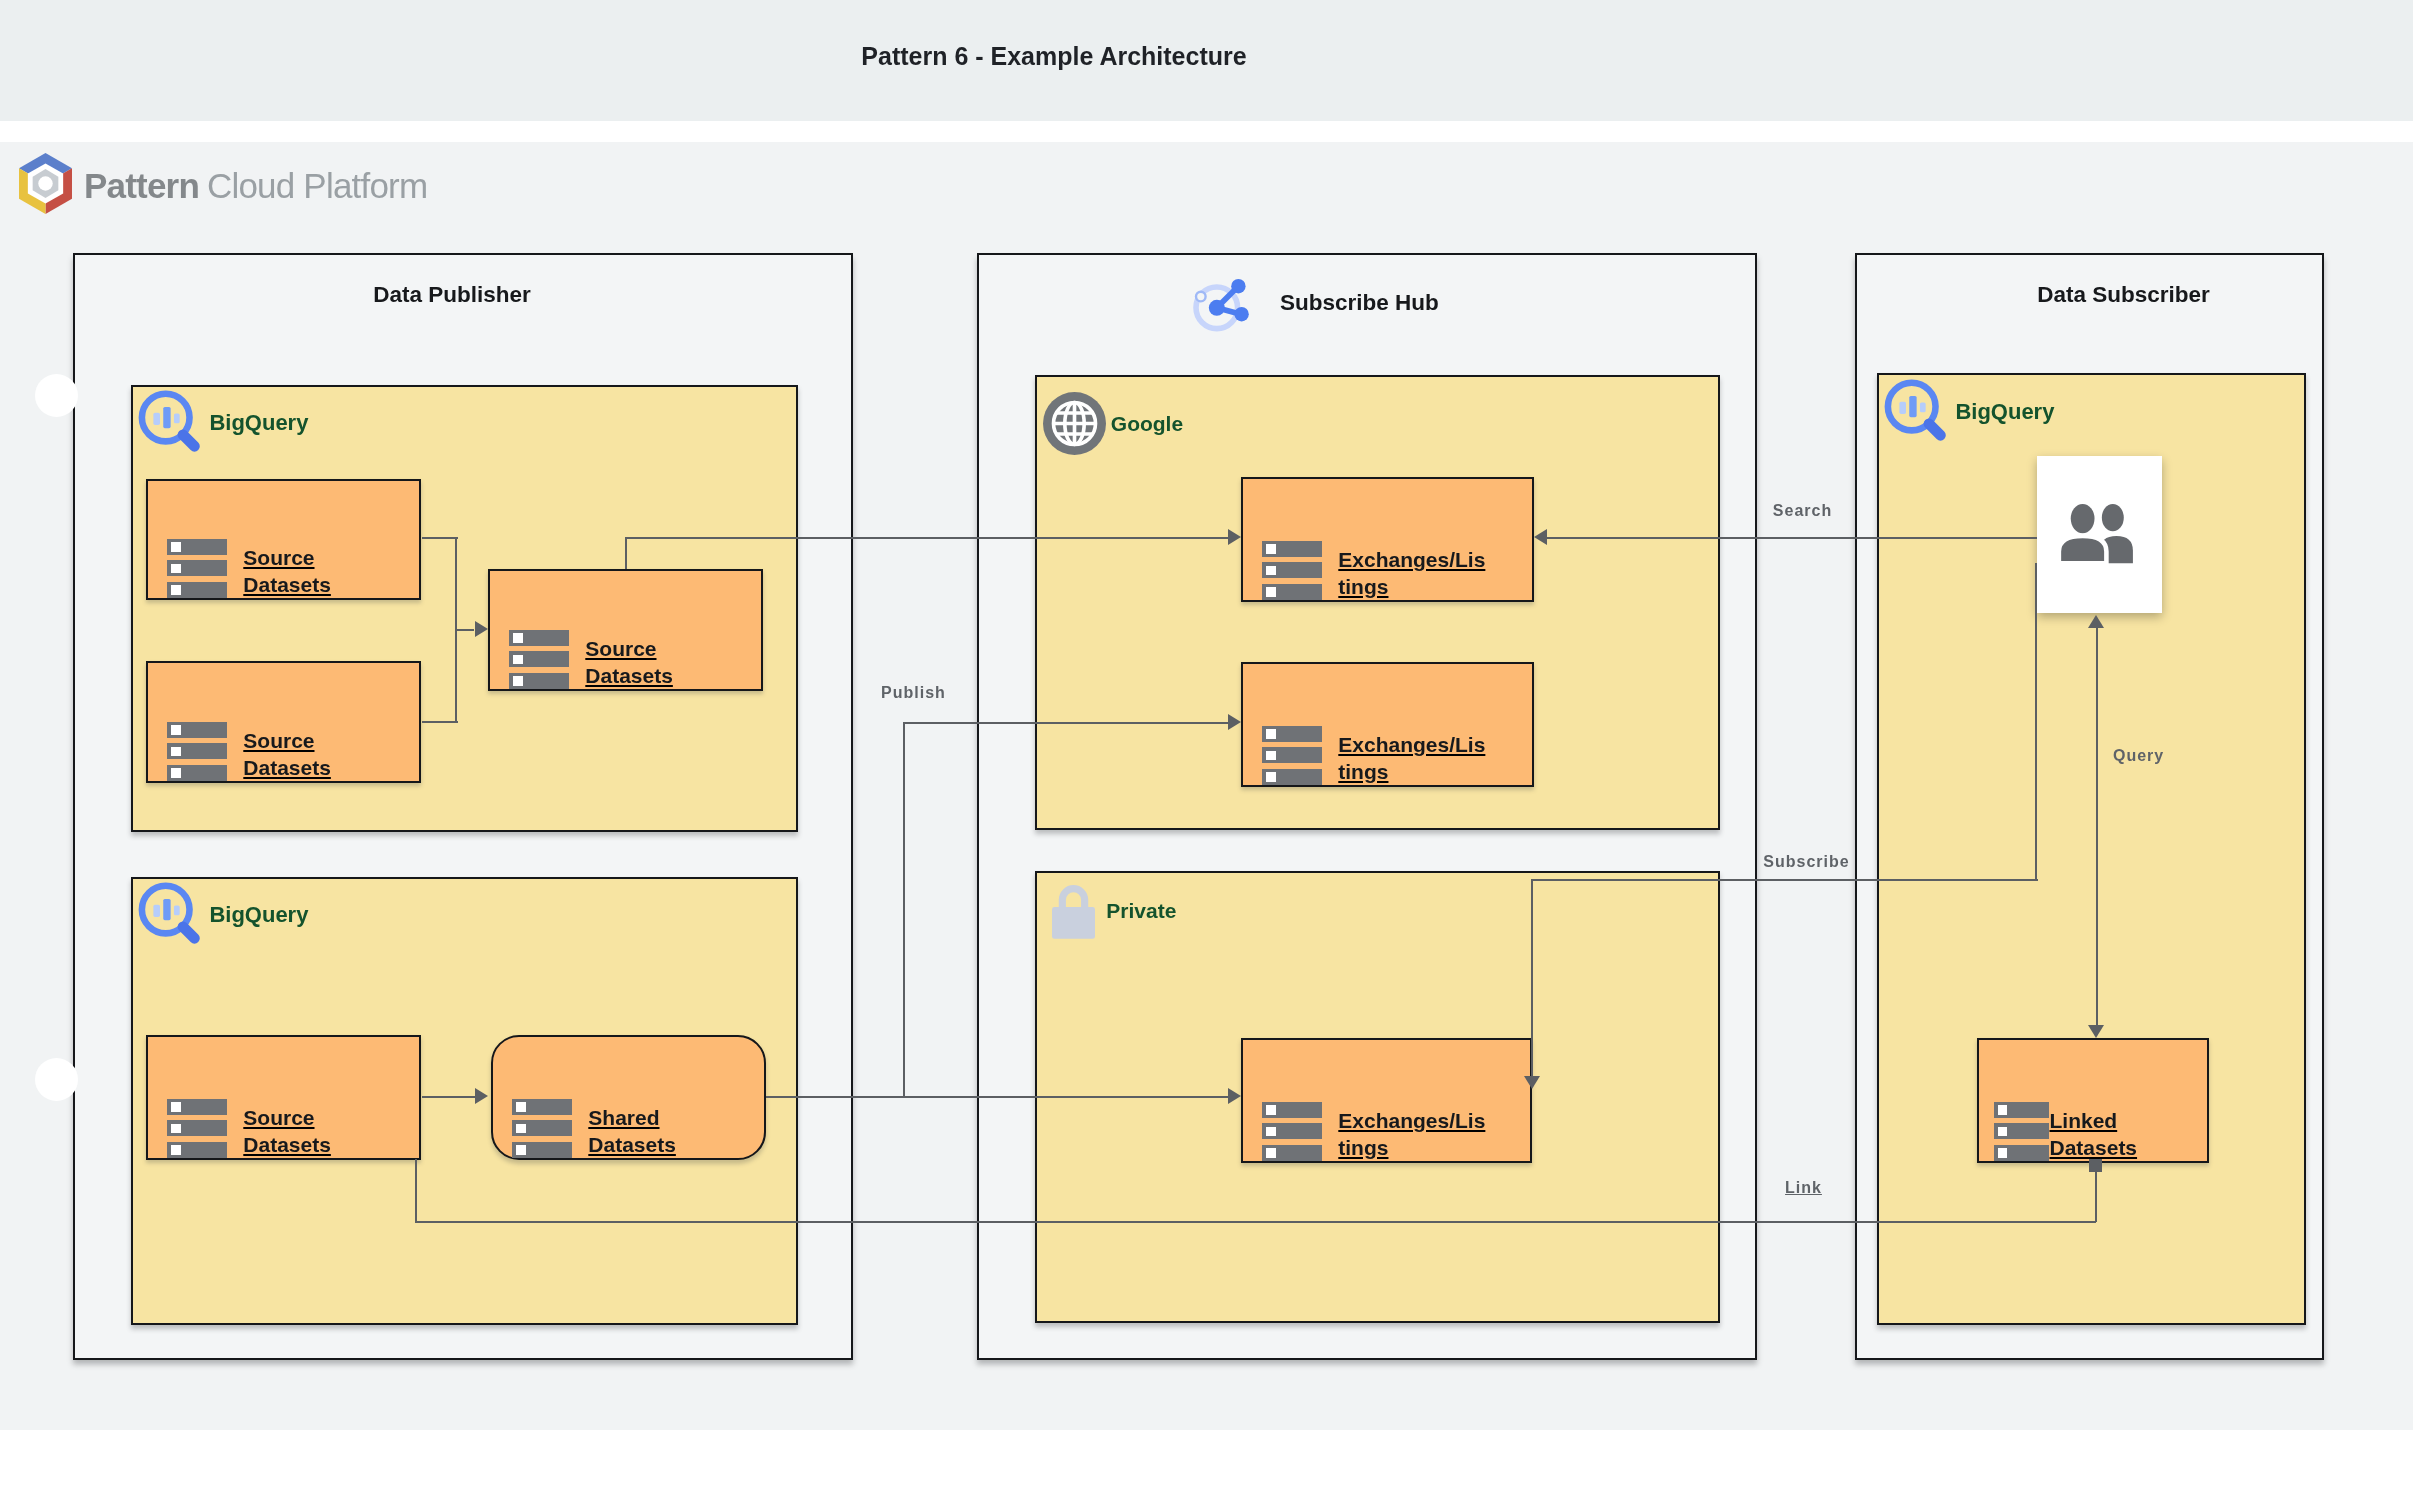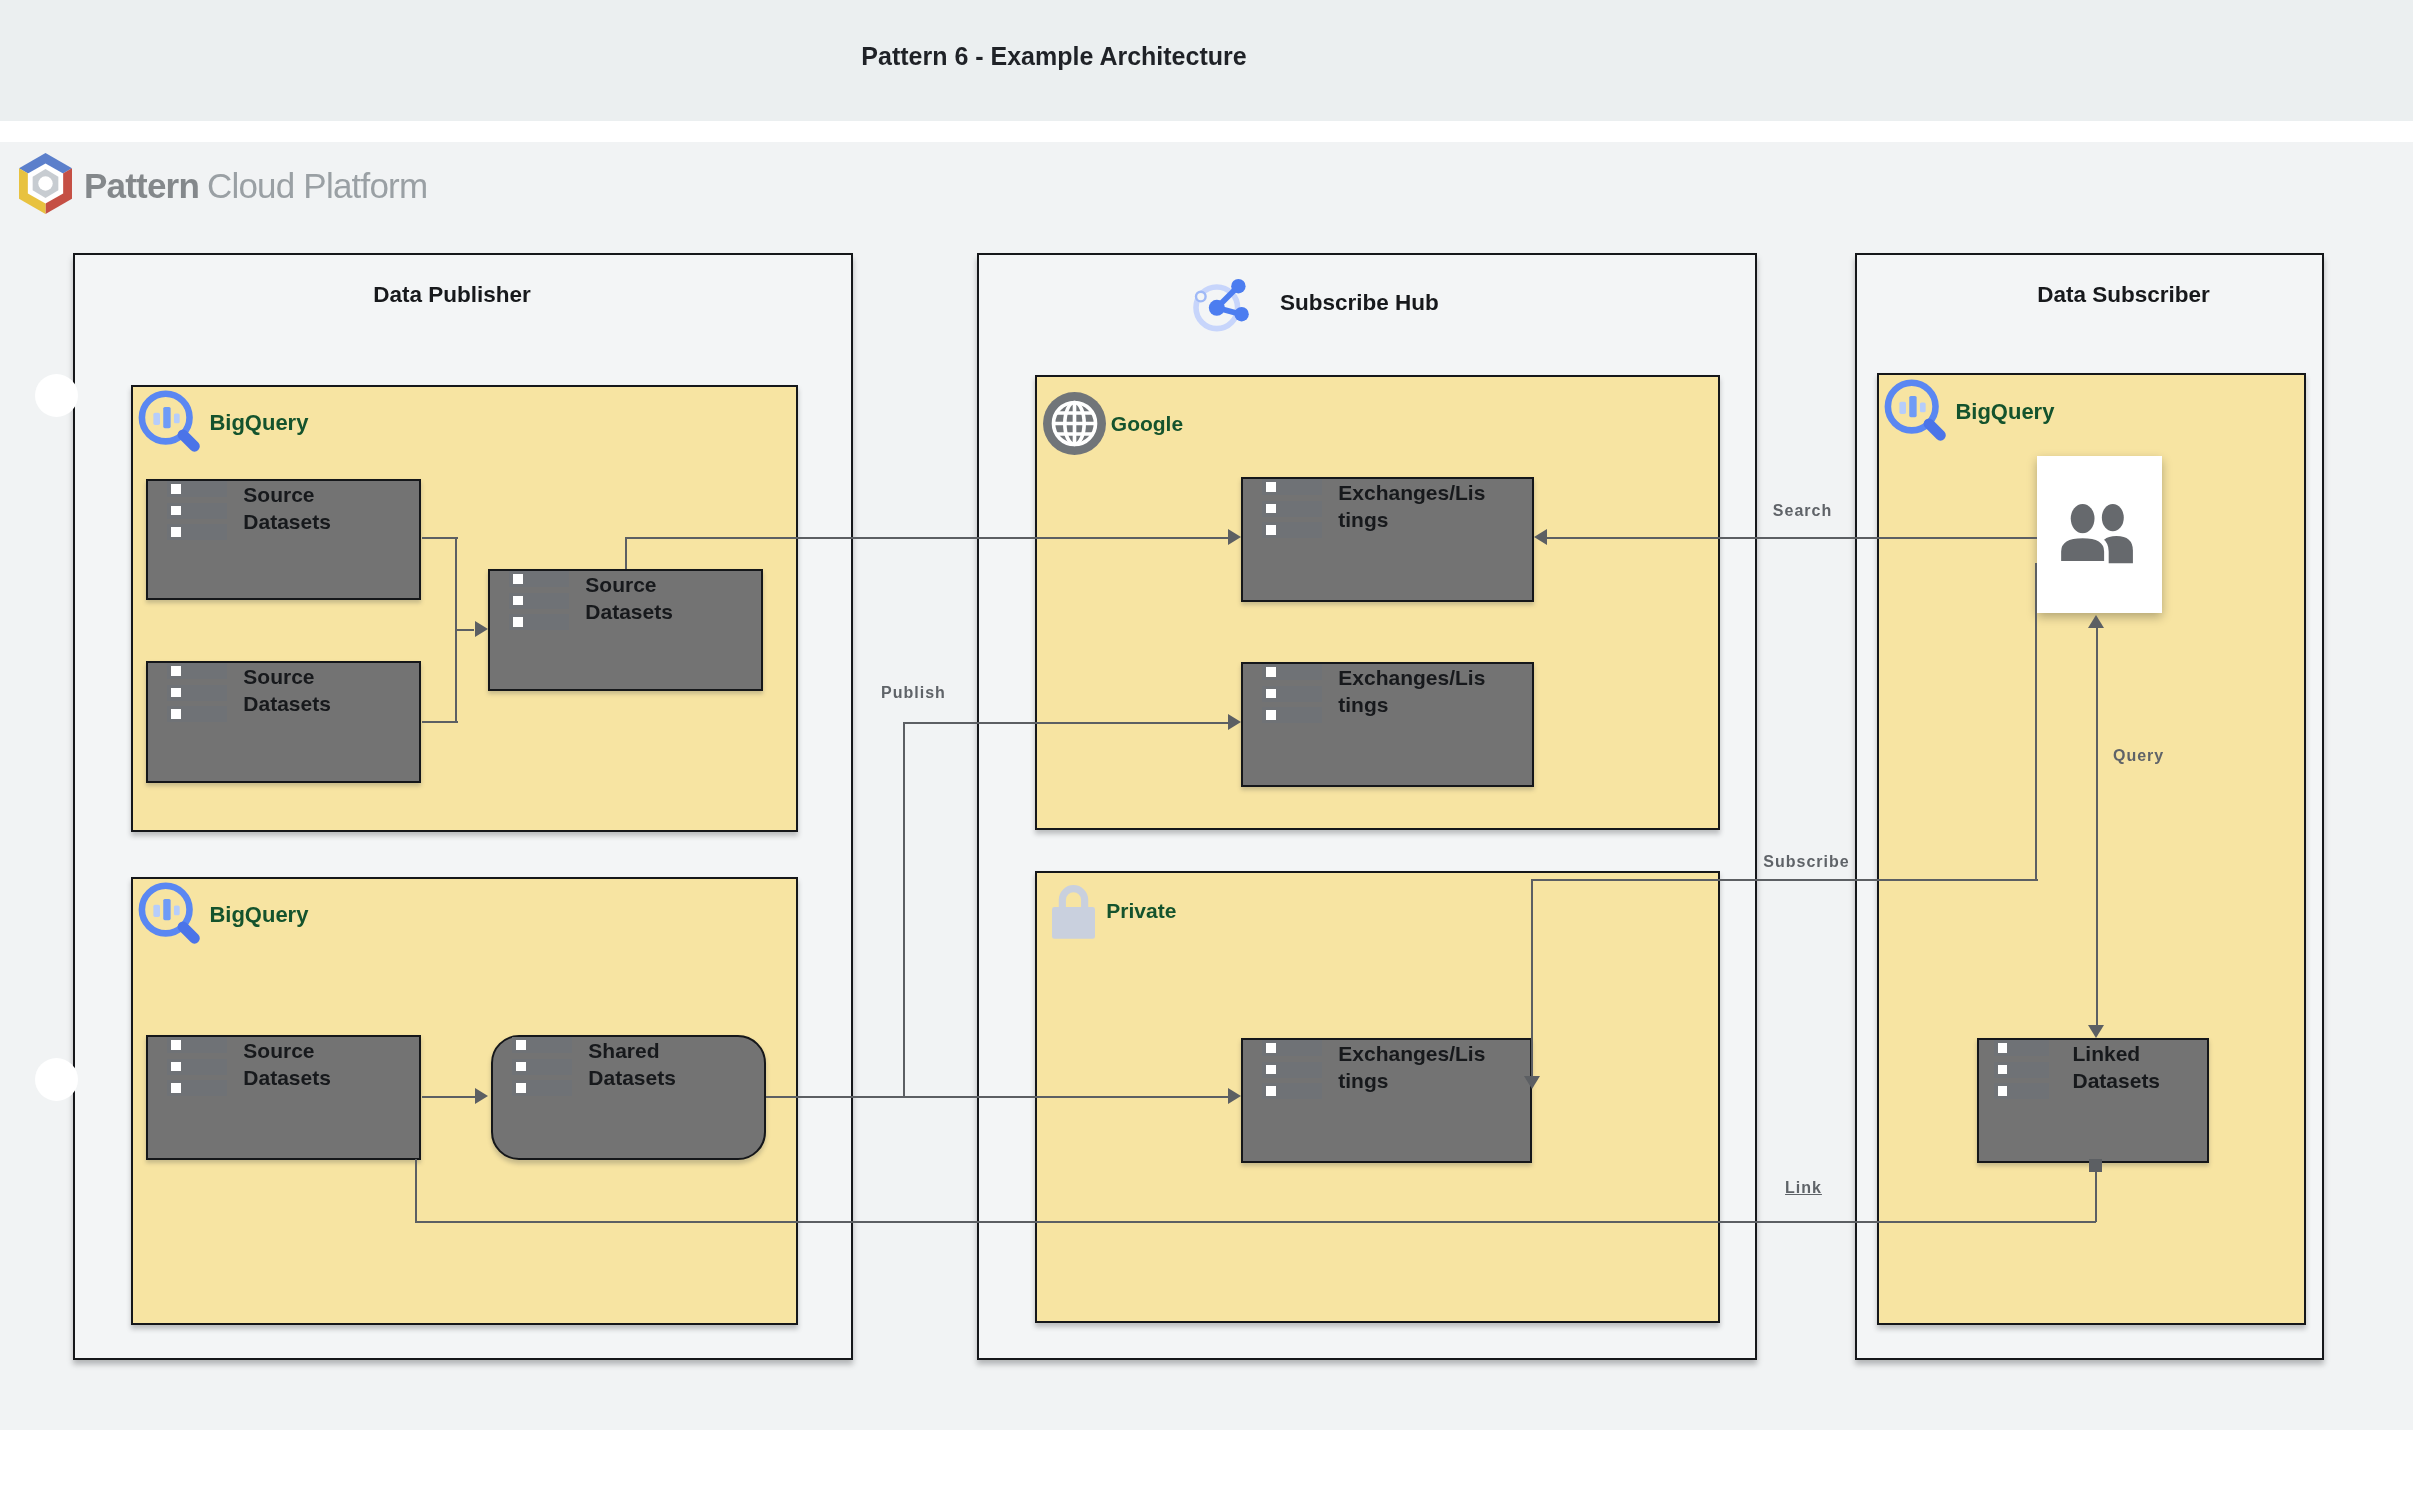--- a/index.html
+++ b/index.html
@@ -15,22 +15,22 @@
   .brand-text{font-size:35px;letter-spacing:-0.8px;}
   .brand-google{color:#84888b;font-weight:bold;}
   .brand-rest{color:#9aa0a4;font-weight:normal;margin-left:8px;}
   
   .col{background:#f3f5f6;border:2.4px solid #15171a;box-shadow:0 4.8px 5.6px rgba(60,64,67,.35);}
   .col-title{font-size:22.5px;font-weight:bold;color:#17191c;text-align:center;}
   
   .grp{background:#f7e4a2;border:2.4px solid #15171a;box-shadow:0 4px 4.8px rgba(60,64,67,.3);}
   .grp-label{font-size:21px;font-weight:bold;color:#14532d;}
   
-  .node{background:#737373;border:2.4px solid #15171a;display:flex;align-items:flex-start;
-        padding-left:19.3px;box-sizing:border-box;gap:16px;box-shadow:0 3.2px 4px rgba(60,64,67,.25);}
+  .node{background:#fdba74;border:2.4px solid #15171a;display:flex;align-items:flex-end;
+        padding-left:19.3px;box-sizing:border-box;gap:16px;box-shadow:0 3.2px 4px rgba(60,64,67,.25);text-decoration:underline;}
   .node-label{font-size:21px;line-height:27px;font-weight:bold;color:#17191c;white-space:pre-line;}
   
   .ds-icon{width:60px;flex:0 0 60px;display:flex;flex-direction:column;gap:5.6px;}
   .ds-bar{height:16px;background:#6f7276;position:relative;}
   .ds-bar:after{content:"";position:absolute;left:4px;top:3.2px;width:9.7px;height:9.7px;background:#ffffff;}
   
   .hl{height:2.4px;background:#5c5f63;}
   .vl{width:2.4px;background:#5c5f63;}
   .ar{width:0;height:0;border-style:solid;}
   .ar-r{border-width:8.8px 0 8.8px 13px;border-color:transparent transparent transparent #5c5f63;}
@@ -211,21 +211,21 @@
 </div>
 <div class="abs node" style="left:1241px;top:1038px;width:291px;height:125px;">
   <div class="ds-icon">
       <div class="ds-bar"></div>
       <div class="ds-bar"></div>
       <div class="ds-bar"></div>
     </div>
   <div class="node-label">Exchanges/Lis
 tings</div>
 </div>
-<div class="abs node" style="left:1977px;top:1038px;width:232px;height:125px;padding-left:14.5px;gap:24px;">
+<div class="abs node" style="left:1977px;top:1038px;width:232px;height:125px;padding-left:14.5px;gap:1px;">
   <div class="ds-icon" style="width:55px;flex-basis:55px;">
       <div class="ds-bar"></div>
       <div class="ds-bar"></div>
       <div class="ds-bar"></div>
     </div>
   <div class="node-label">Linked
 Datasets</div>
 </div>
 
 <div class="abs card" style="left:2037px;top:456px;width:125px;height:157px;">

